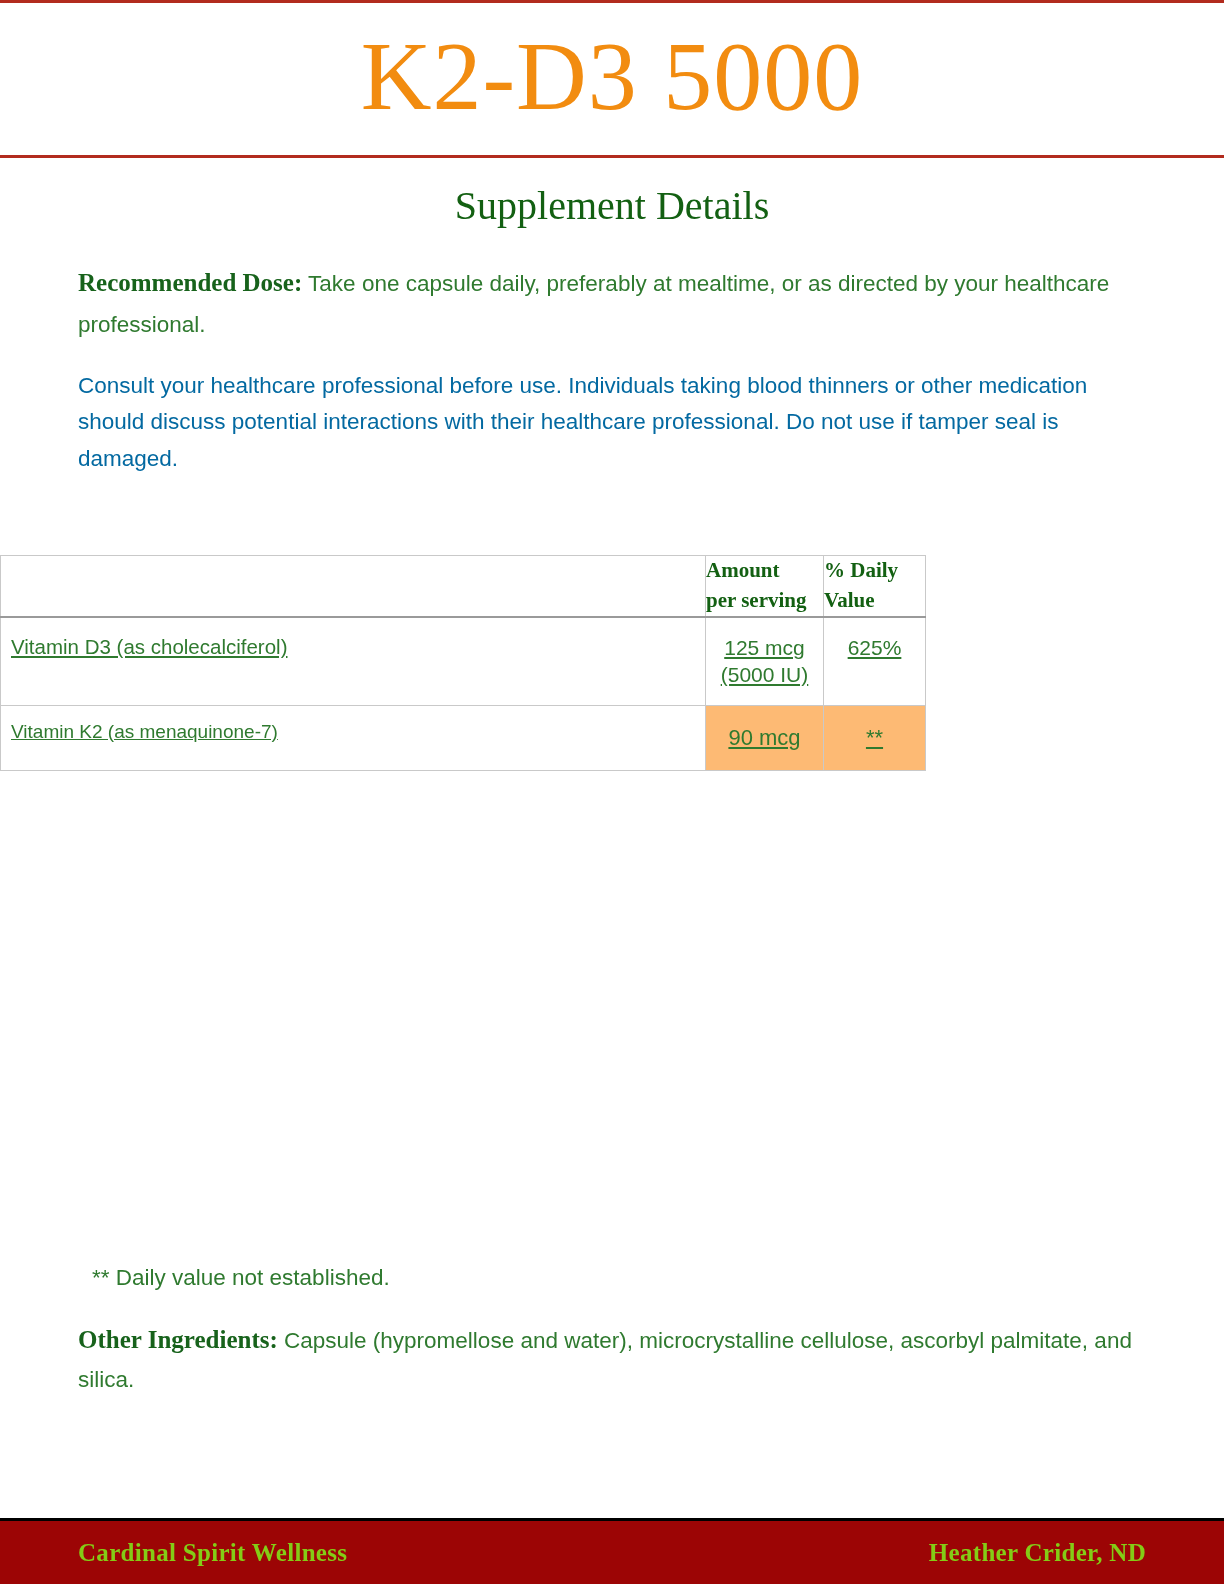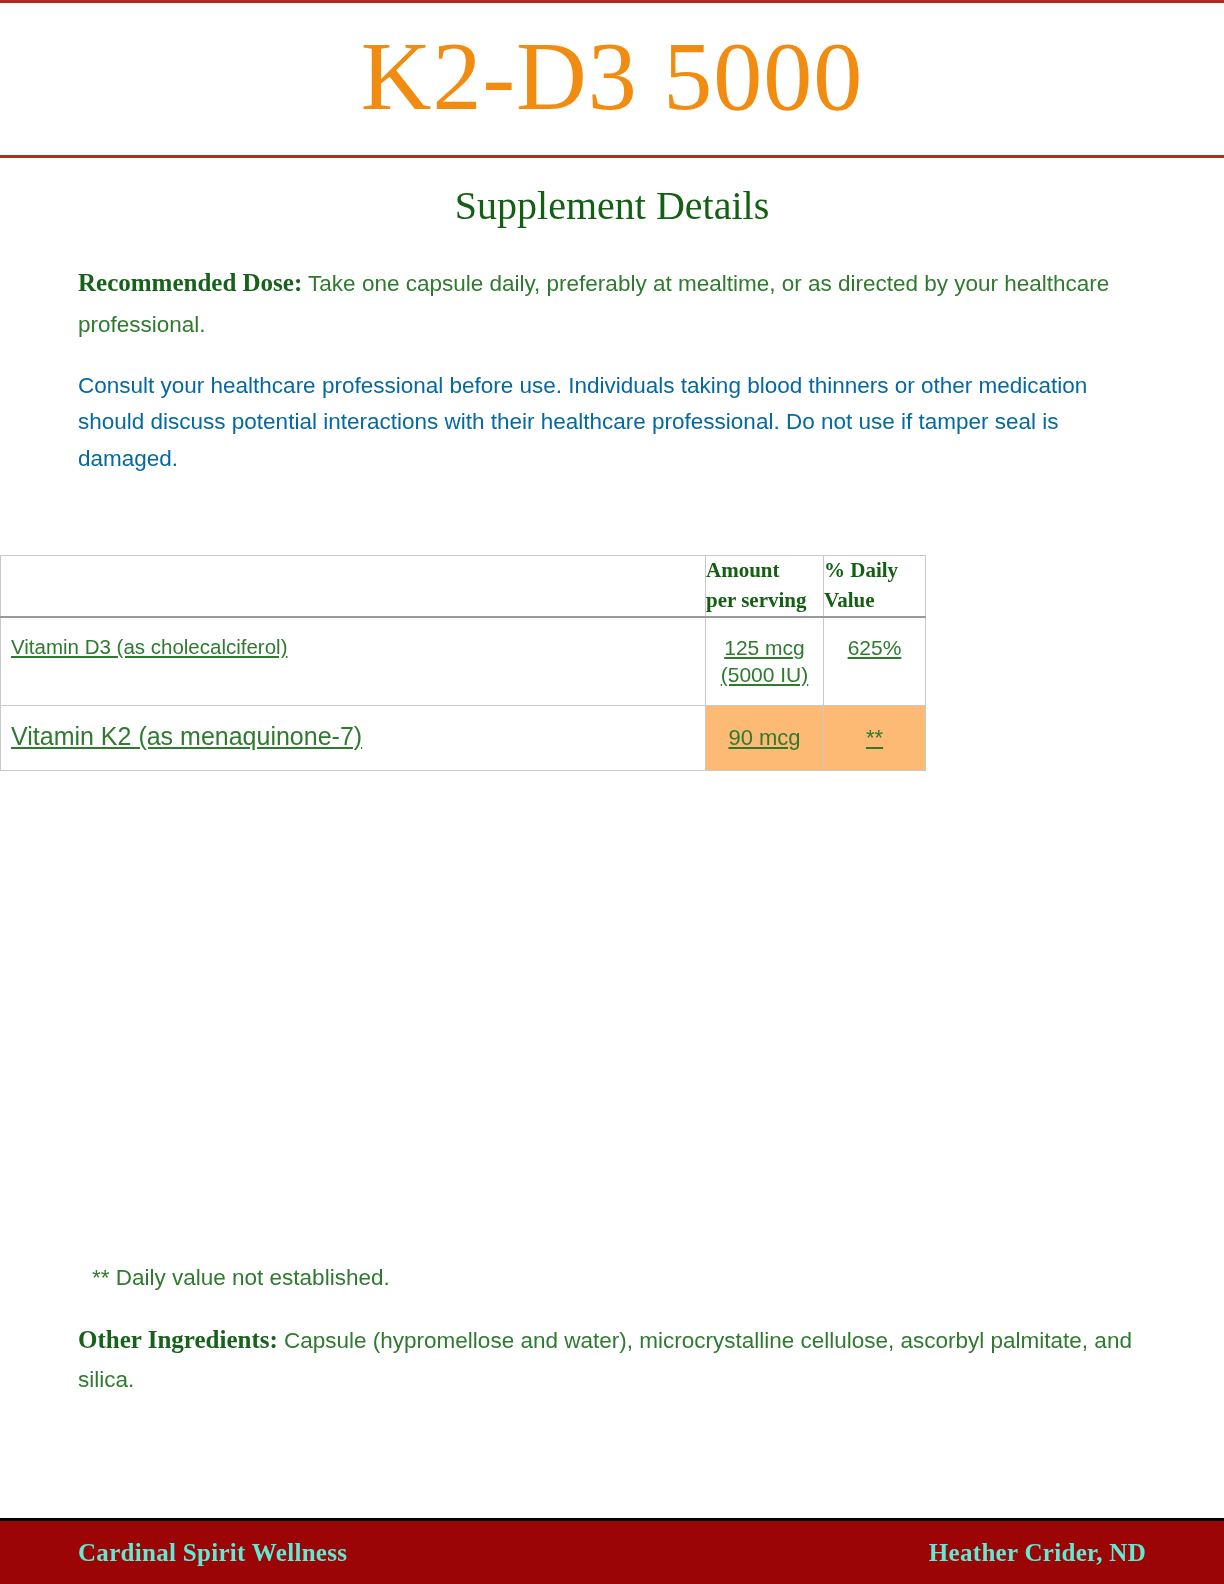--- a/index.html
+++ b/index.html
@@ -108,21 +108,21 @@
   }
   tbody td.name-cell {
     padding: 16px 0 16px 10px;
     font-size: 20.5px;
   }
   tbody td.num-cell {
     text-align: center;
     padding: 16px 6px;
   }
   tbody tr.row-k2 td.name-cell {
-    font-size: 25px;
+    font-size: 19px;
     padding: 14px 0 16px 10px;
   }
   tbody tr.row-k2 td.num-cell {
     background: #fdba74;
     font-size: 22px;
     padding: 18px 6px;
   }
   tbody tr.row-k2 td.name-cell { background: #ffffff; }
 
   
@@ -161,21 +161,21 @@
     border-top: 3px solid #000000;
     box-sizing: border-box;
     display: flex;
     align-items: center;
     justify-content: space-between;
     padding: 0 78px;
   }
   .footer-text {
     font-family: "Liberation Serif", serif;
     font-weight: bold;
-    color: #5eead4;
+    color: #84cc16;
     font-size: 25px;
     letter-spacing: 0.3px;
   }
 </style>
 </head>
 <body>
 
 <div>
 
   <div class="title-rule"></div>

